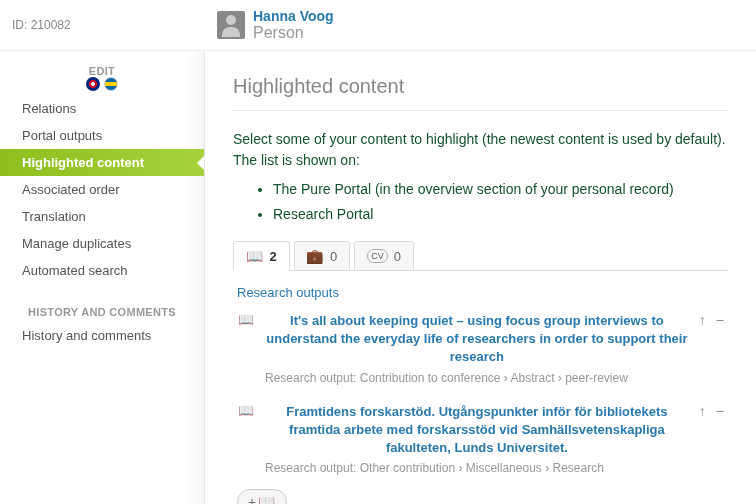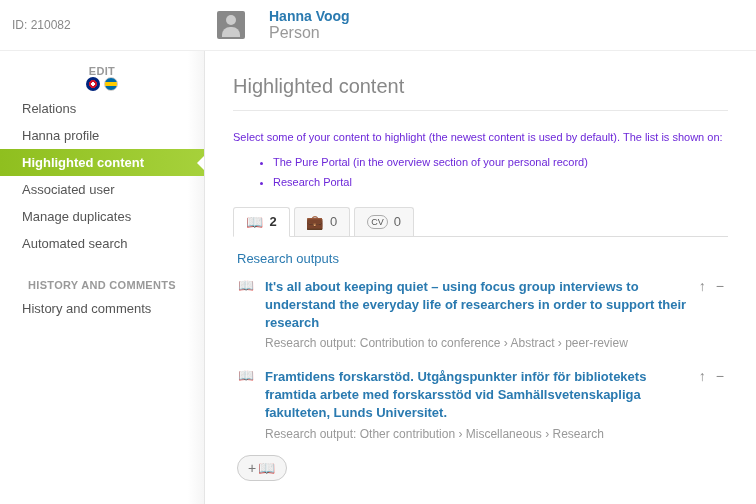--- a/index.html
+++ b/index.html
@@ -1,51 +1,51 @@
 <!DOCTYPE html>
 <html><head>
 <meta charset="utf-8">
 <style>
 * { margin: 0; padding: 0; box-sizing: border-box; }
 body { font-family: "Segoe UI", Arial, sans-serif; font-size: 13px; color: #333; background: #fff; width: 756px; }
 .header { display: flex; align-items: center; padding: 8px 12px; border-bottom: 1px solid #eee; }
 .header-id { color: #888; font-size: 12px; width: 205px; }
-.header-person { display: flex; align-items: center; gap: 24px; }
+.header-person { display: flex; align-items: center; gap: 8px; }
 .person-icon { width: 28px; height: 28px; background: #888; position: relative; border-radius: 2px; }
 .person-icon::before { content: ""; position: absolute; top: 4px; left: 9px; width: 10px; height: 10px; background: #ccc; border-radius: 50%; }
 .person-icon::after { content: ""; position: absolute; bottom: 2px; left: 5px; width: 18px; height: 10px; background: #ccc; border-radius: 8px 8px 0 0; }
 .person-name { color: #2a7ab0; font-weight: bold; font-size: 14px; }
 .person-type { color: #999; font-size: 16px; }
 .layout { display: flex; }
 .sidebar { width: 205px; background: linear-gradient(to right, #fff 0%, #fff 92%, #f5f5f5 100%); border-right: 1px solid #e5e5e5; padding-top: 10px; min-height: 470px; }
 .side-section { margin-bottom: 18px; }
 .side-header { display: flex; justify-content: space-between; align-items: center; padding: 4px 14px; color: #999; font-size: 11px; font-weight: bold; letter-spacing: 0.3px; flex-direction: column; }
 .flags { display: flex; gap: 4px; }
 .flag { width: 14px; height: 14px; border-radius: 50%; display: inline-block; }
 .flag-uk { background: radial-gradient(circle, #fff 20%, #cf142b 20%, #cf142b 40%, #00247d 40%); }
 .flag-se { background: linear-gradient(#006aa7 35%, #fecc00 35%, #fecc00 65%, #006aa7 65%); border: 1px solid #ccc; }
 .side-item { padding: 6px 22px; color: #555; cursor: pointer; font-size: 13px; }
 .side-item.active { background: #a4c639; background: linear-gradient(to right, #8fbf1f, #a6d13b); color: #fff; font-weight: bold; position: relative; }
 .side-item.active::after { content: ""; position: absolute; right: 0; top: 50%; transform: translateY(-50%); border: 7px solid transparent; border-right-color: #fff; }
 .main { flex: 1; padding: 24px 28px; }
 .page-title { font-size: 20px; color: #888; font-weight: normal; margin-bottom: 12px; }
 .divider { border-top: 1px solid #e8e8e8; margin-bottom: 18px; }
-.intro { color: #6d28d9; font-size: 11px; margin-bottom: 12px; line-height: 1.5; }
+.intro { color: #14532d; font-size: 14px; margin-bottom: 12px; line-height: 1.5; }
 .intro ul { margin: 8px 0 2px 40px; }
 .intro li { margin-bottom: 4px; }
 .tabs { display: flex; gap: 4px; margin-top: 16px; border-bottom: 1px solid #ddd; }
 .tab { display: flex; align-items: center; gap: 6px; padding: 6px 12px; border: 1px solid #ddd; border-bottom: none; background: #f7f7f7; border-radius: 3px 3px 0 0; cursor: pointer; font-size: 13px; color: #666; }
 .tab.active { background: #fff; border-bottom: 1px solid #fff; margin-bottom: -1px; font-weight: bold; color: #333; }
 .tab .ico { font-size: 14px; color: #555; }
 .tab-content { padding: 14px 4px; }
 .subheader { color: #2a7ab0; font-size: 13px; margin-bottom: 8px; }
 .output-row { display: flex; align-items: flex-start; gap: 10px; padding: 4px 0 14px 0; }
 .ico-book { color: #999; flex-shrink: 0; width: 18px; text-align: center; }
 .output-main { flex: 1; }
-.output-title { color: #2a7ab0; font-weight: bold; font-size: 13px; line-height: 1.4; cursor: pointer; }
+.output-title { color: #2a7ab0; font-weight: bold; font-size: 13px; line-height: 1.4; cursor: pointer; text-align: center; }
 .output-meta { color: #999; font-size: 12px; margin-top: 4px; }
 .row-actions { display: flex; gap: 10px; color: #888; font-size: 14px; flex-shrink: 0; }
 .row-actions span { cursor: pointer; }
 .add-btn { display: inline-flex; align-items: center; justify-content: center; padding: 4px 10px; border: 1px solid #ccc; border-radius: 14px; background: #f5f5f5; color: #777; font-size: 14px; cursor: pointer; gap: 2px; }
 </style>
 </head>
 <body>
 
 <div class="header">
   <div class="header-id">ID: 210082</div>
@@ -62,23 +62,24 @@
   <div class="sidebar">
     <div class="side-section">
       <div class="side-header">
         <span>EDIT</span>
         <span class="flags">
           <span class="flag flag-uk"></span>
           <span class="flag flag-se"></span>
         </span>
       </div>
       <div class="side-item">Relations</div>
-      <div class="side-item">Hanna profile</div>
+      <div class="side-item">Portal outputs</div>
       <div class="side-item active">Highlighted content</div>
-      <div class="side-item">Associated user</div>
+      <div class="side-item">Associated order</div>
+      <div class="side-item">Translation</div>
       <div class="side-item">Manage duplicates</div>
       <div class="side-item">Automated search</div>
     </div>
     <div class="side-section">
       <div class="side-header">
         <span>HISTORY AND COMMENTS</span>
       </div>
       <div class="side-item">History and comments</div>
     </div>
   </div>

